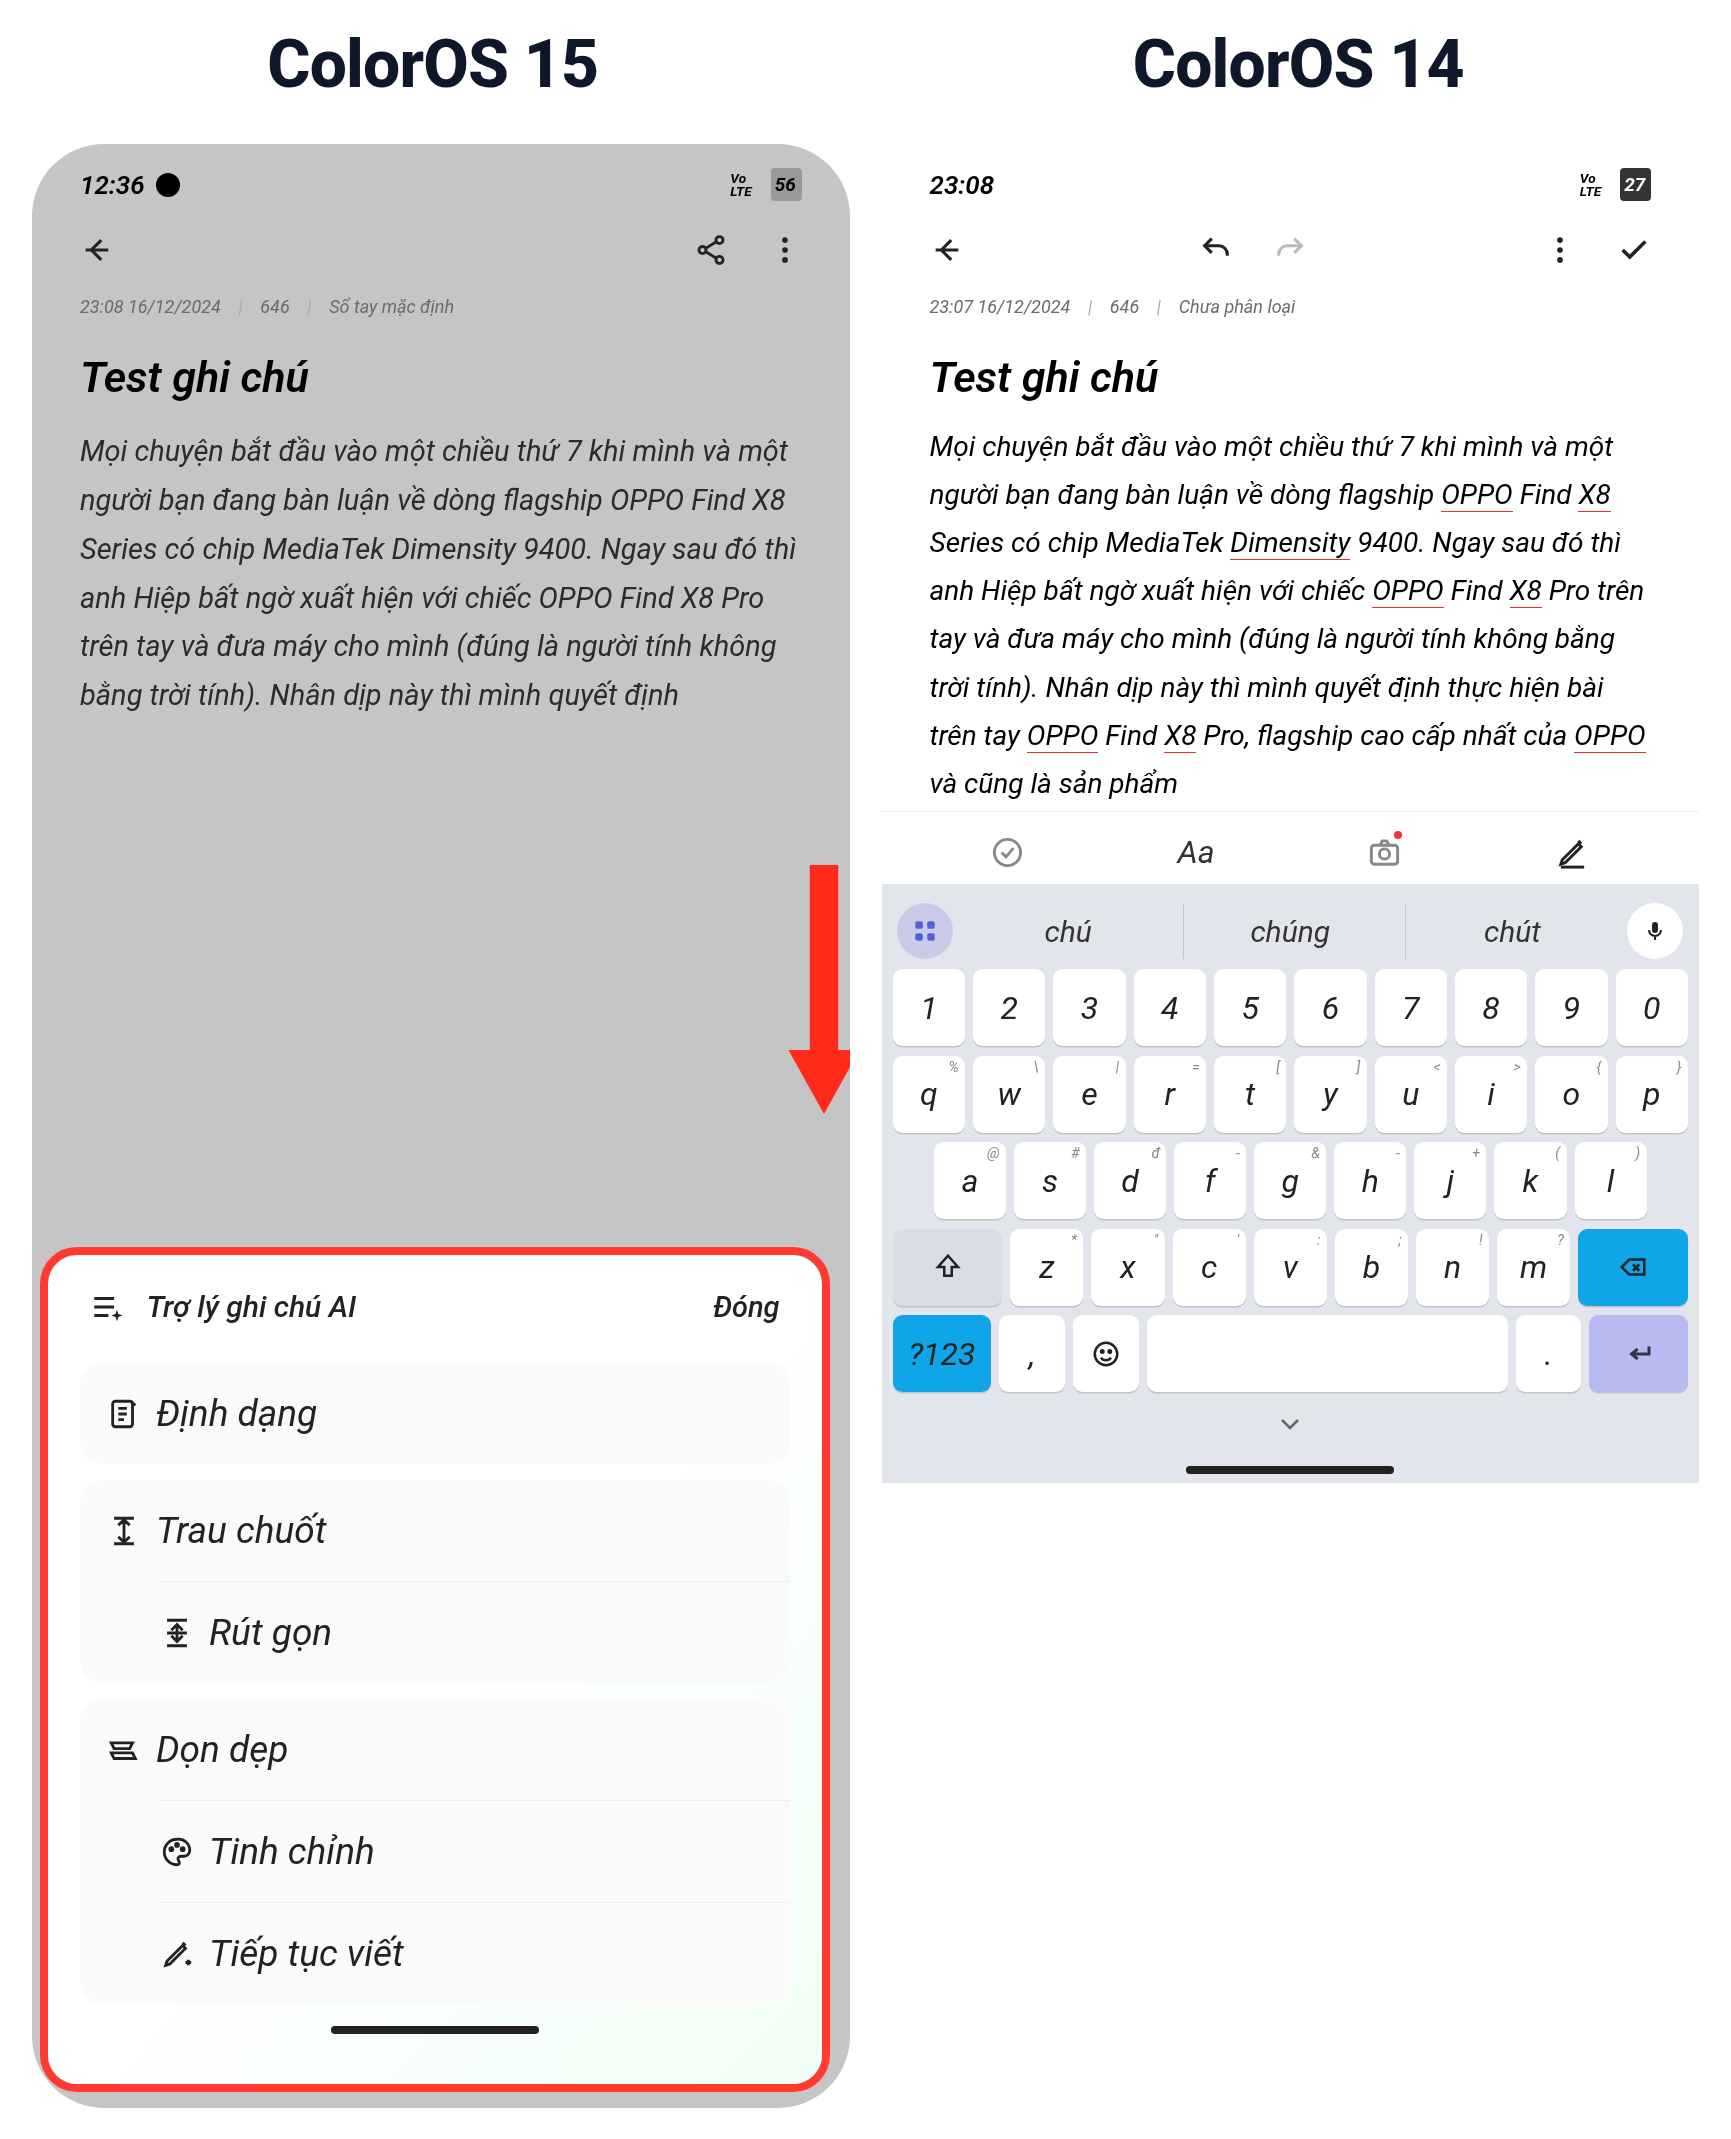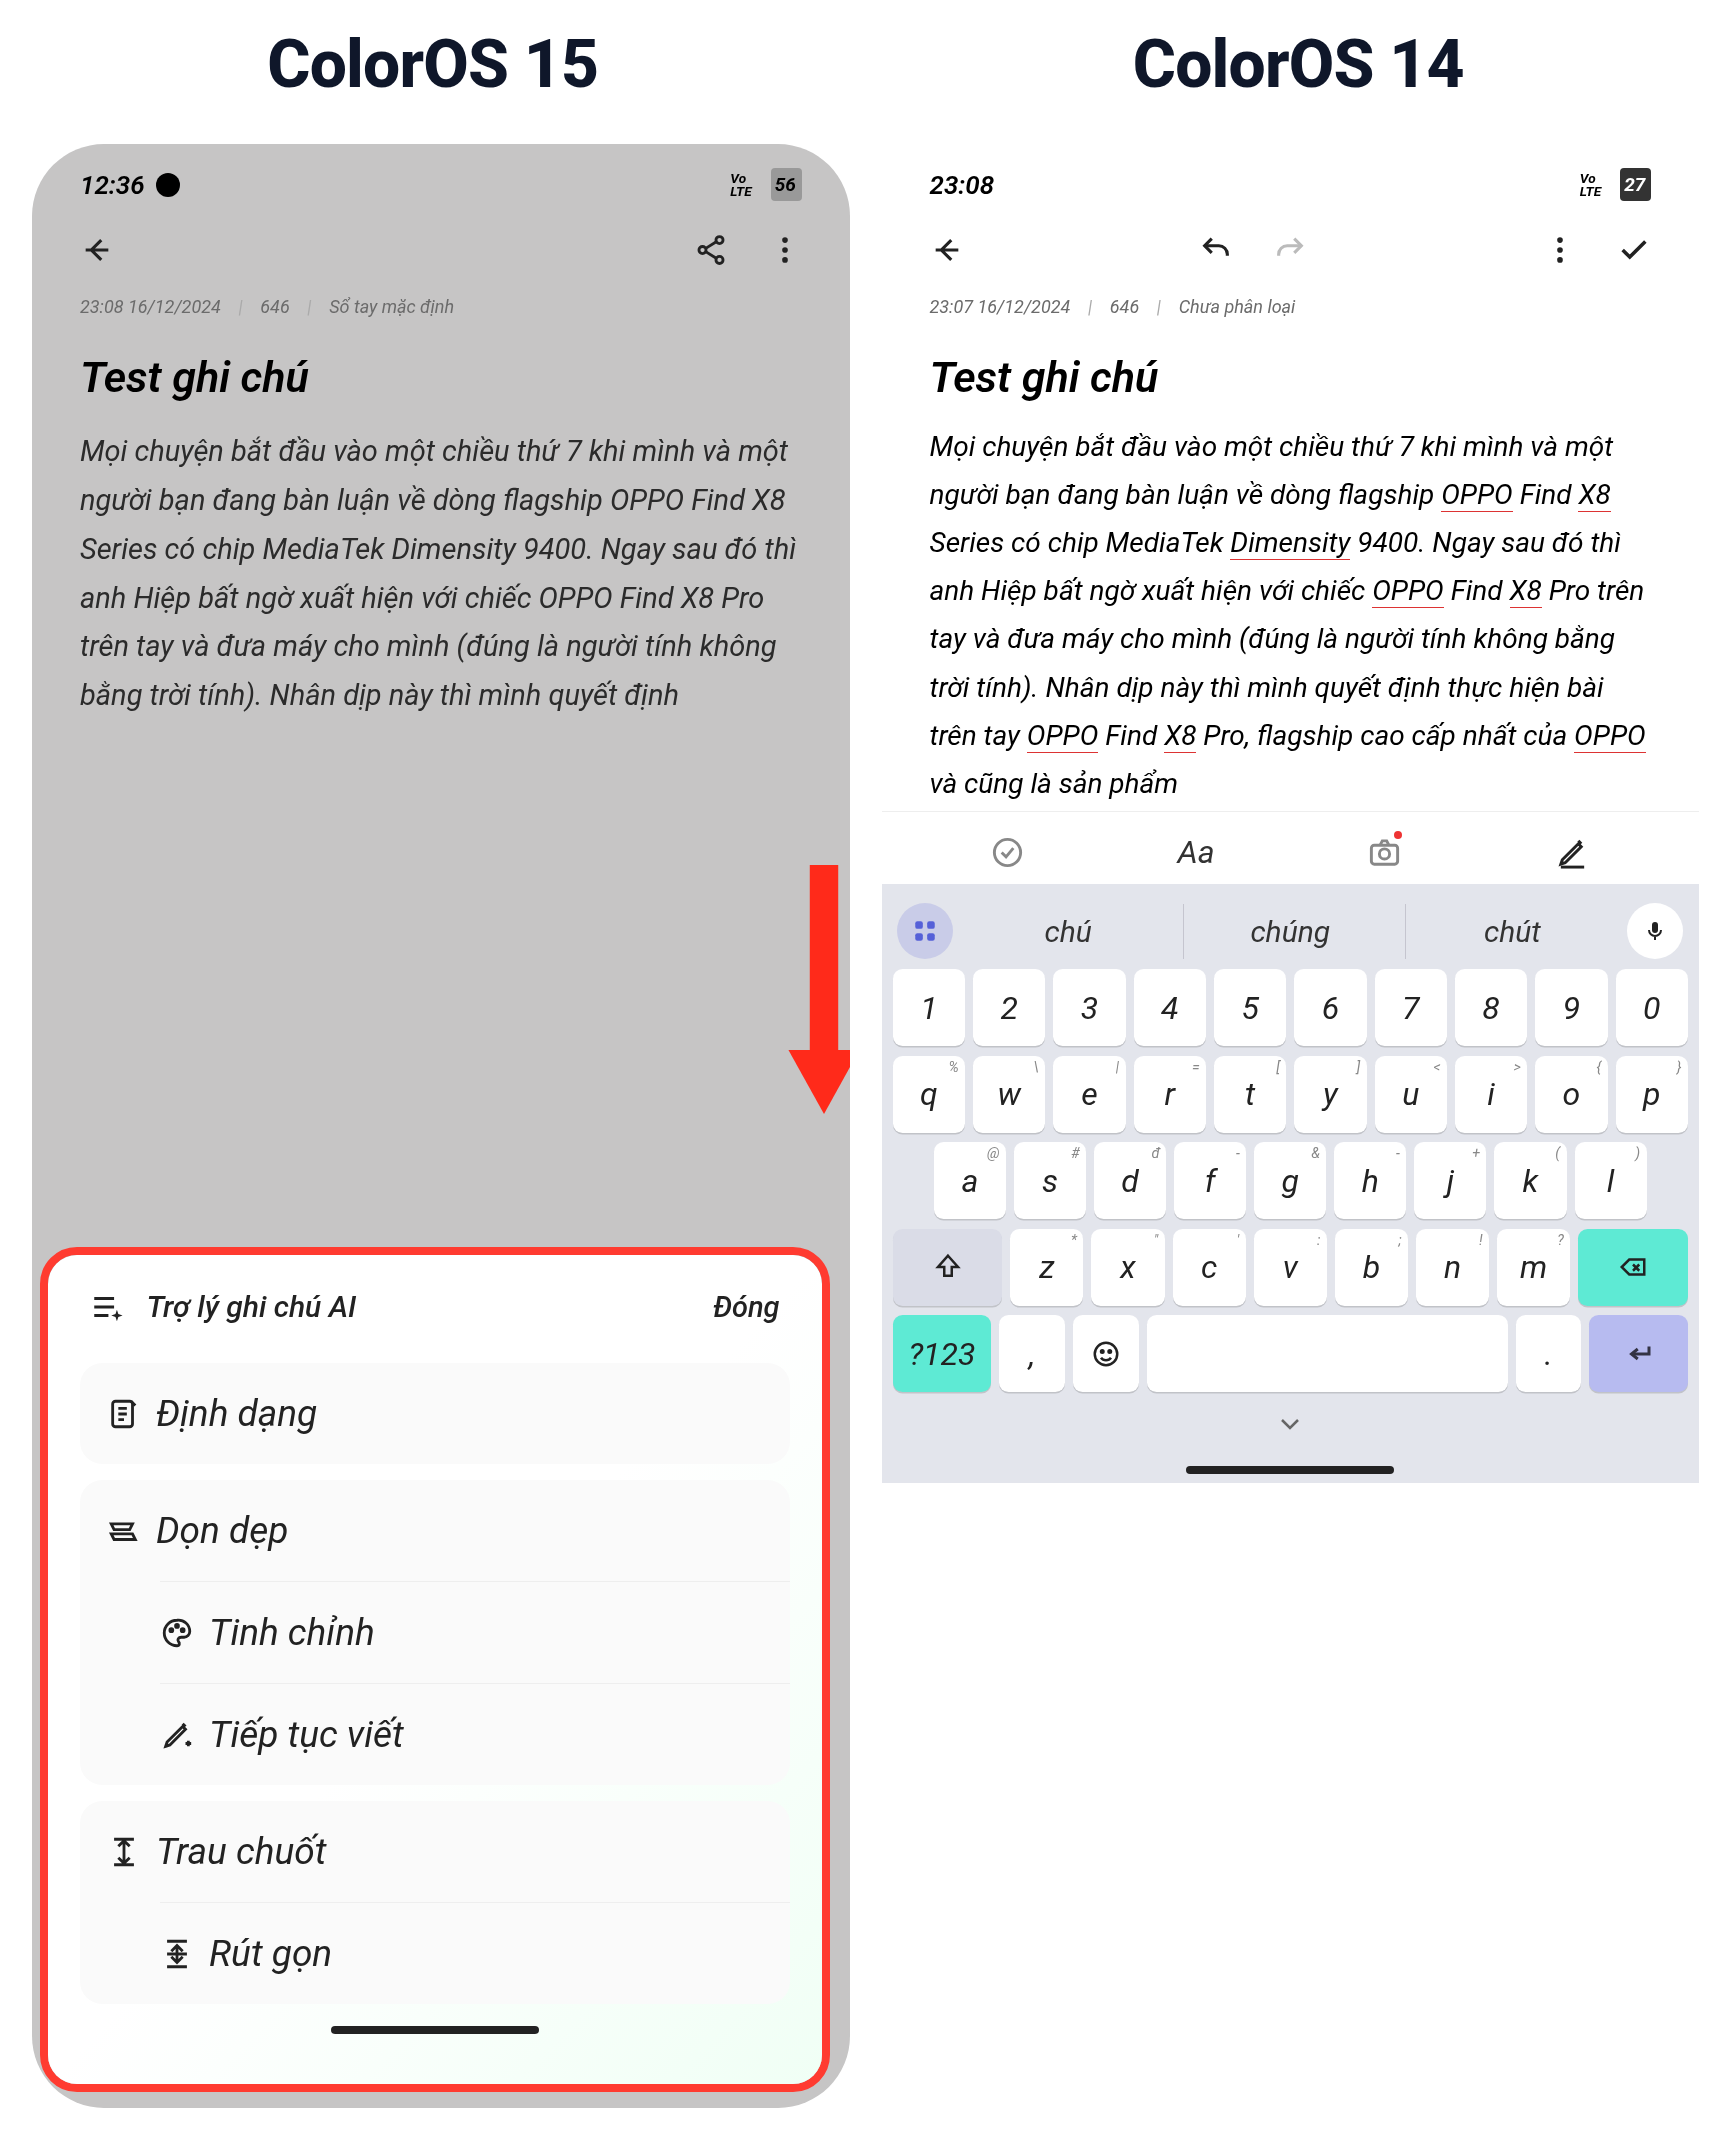--- a/index.html
+++ b/index.html
@@ -189,21 +189,21 @@
     display:flex;align-items:center;justify-content:center;
   }
   .krow { display:flex; gap: 8px; padding: 4.8px 4.8px; }
   .key {
     flex:1; height: 77px; background: #fff; border-radius: 9.6px;
     display:flex; align-items:center; justify-content:center;
     font-size: 32px; box-shadow: 0 1.6px 0 rgba(0,0,0,.15);
     position: relative; color: #222;
   }
   .key .sup { position:absolute; top:3.2px; right:6.4px; font-size:14.4px; color:#888; }
-  .key.dark { background: #5eead4; }
+  .key.dark { background: #0ea5e9; }
   .key.wide { flex: 1.5; }
   .key.shift { background: #dadce7; }
   .key.enter { background: #b7bbf0; }
   .spacebar { flex: 5.5; }
   .kbcollapse { text-align:center; padding: 11.2px 0 4.8px; color: #666; font-size: 26px; }
   .key svg{width:30px;height:30px;}
 
   .battery-pill{
     display:inline-flex;align-items:center;justify-content:center;
     background:#999;border-radius:4px;padding:0.8px 5.6px 0.8px 4px;font-size:19px;color:#000;font-weight:700;height:33px;
@@ -305,55 +305,55 @@
                   <path d="M8 8h6M8 12h6M8 16h4"></path>
                   <path d="M17 3l3 3" stroke="#222"></path>
                 </svg></span>
             <span>Định dạng</span>
           </div>
         </div>
 
         <div class="ai-group">
           <div class="ai-item">
             <span class="ai-icon"><svg viewBox="0 0 24 24" fill="none" stroke="#222" stroke-width="2">
+                  <path d="M5 3h14M12 5v14M8 8l4-4 4 4M8 16l4 4 4-4M5 21h14"></path>
+                </svg></span>
+            <span>Trau chuốt</span>
+          </div>
+          <div class="ai-item">
+            <span class="ai-icon"><svg viewBox="0 0 24 24" fill="none" stroke="#222" stroke-width="2">
+                  <path d="M5 3h14M5 21h14M12 7v10M8 10l4-4 4 4M8 14l4 4 4-4" transform="translate(0,0)"></path>
+                  <path d="M5 12h14"></path>
+                </svg></span>
+            <span>Rút gọn</span>
+          </div>
+        </div>
+
+        <div class="ai-group">
+          <div class="ai-item">
+            <span class="ai-icon"><svg viewBox="0 0 24 24" fill="none" stroke="#222" stroke-width="2">
                   <path d="M3 7h15l-2 4H5zM3 14h15l2 4H5z"></path>
                 </svg></span>
             <span>Dọn dẹp</span>
           </div>
           <div class="ai-item">
             <span class="ai-icon"><svg viewBox="0 0 24 24" fill="none" stroke="#222" stroke-width="2">
                   <path d="M12 3a9 9 0 100 18c2 0 2-2 1-3s0-3 2-3h2a4 4 0 004-4 8 8 0 00-9-8z"></path>
                   <circle cx="8" cy="10" r="1" fill="#222"></circle>
                   <circle cx="12" cy="7" r="1" fill="#222"></circle>
                   <circle cx="16" cy="10" r="1" fill="#222"></circle>
                 </svg></span>
             <span>Tinh chỉnh</span>
           </div>
           <div class="ai-item">
             <span class="ai-icon"><svg viewBox="0 0 24 24" fill="none" stroke="#222" stroke-width="2">
                   <path d="M4 20l3-1 11-11-2-2L5 17zM16 4l2 2"></path>
                   <path d="M18 18h4M20 16v4"></path>
                 </svg></span>
             <span>Tiếp tục viết</span>
-          </div>
-        </div>
-
-        <div class="ai-group">
-          <div class="ai-item">
-            <span class="ai-icon"><svg viewBox="0 0 24 24" fill="none" stroke="#222" stroke-width="2">
-                  <path d="M5 3h14M12 5v14M8 8l4-4 4 4M8 16l4 4 4-4M5 21h14"></path>
-                </svg></span>
-            <span>Trau chuốt</span>
-          </div>
-          <div class="ai-item">
-            <span class="ai-icon"><svg viewBox="0 0 24 24" fill="none" stroke="#222" stroke-width="2">
-                  <path d="M5 3h14M5 21h14M12 7v10M8 10l4-4 4 4M8 14l4 4 4-4" transform="translate(0,0)"></path>
-                  <path d="M5 12h14"></path>
-                </svg></span>
-            <span>Rút gọn</span>
           </div>
         </div>
 
         <div class="home-ind"></div>
       </div>
     </div>
   </div>
 
   <div class="panel right">
 

